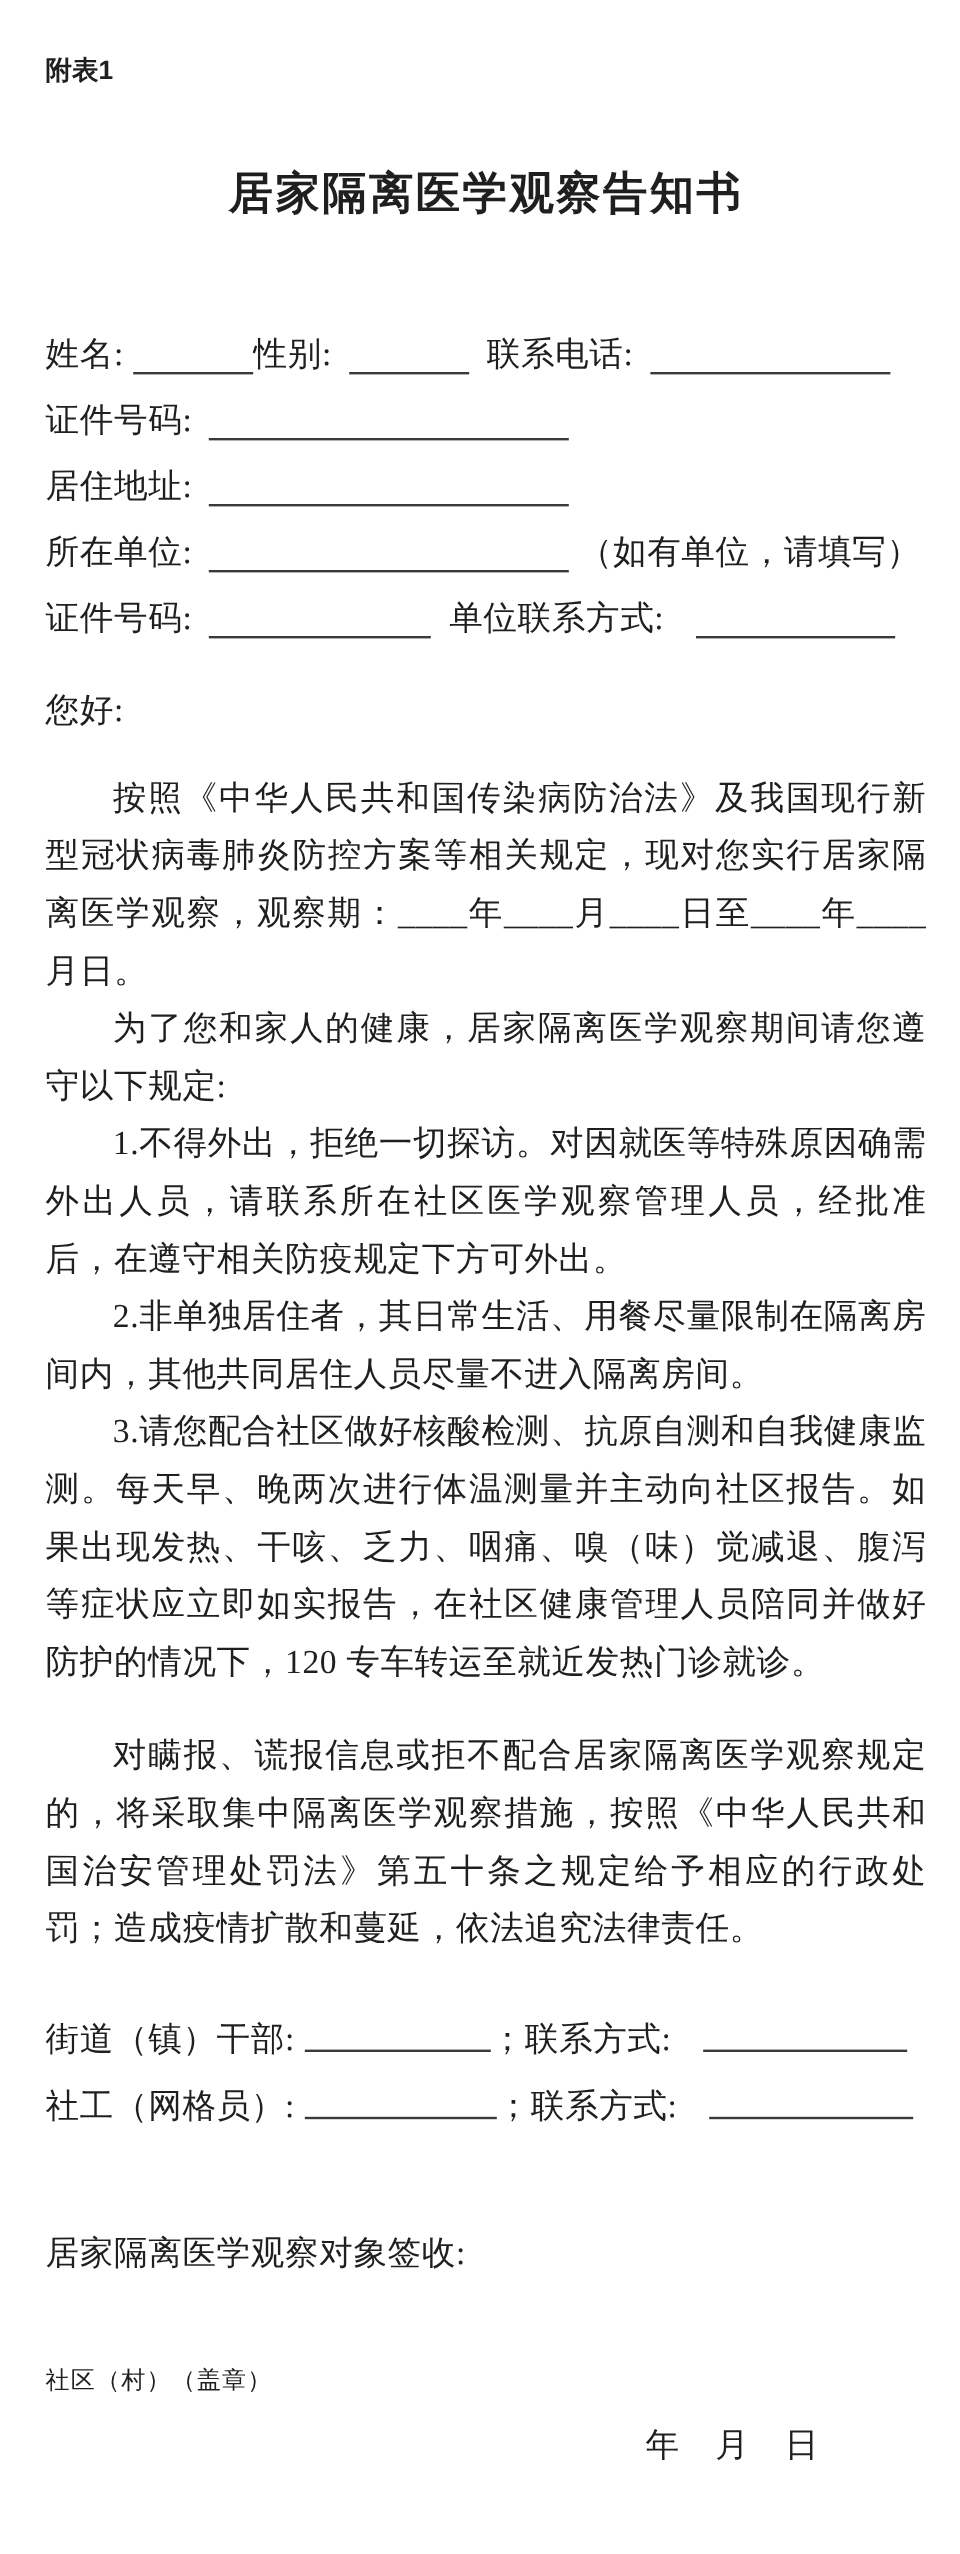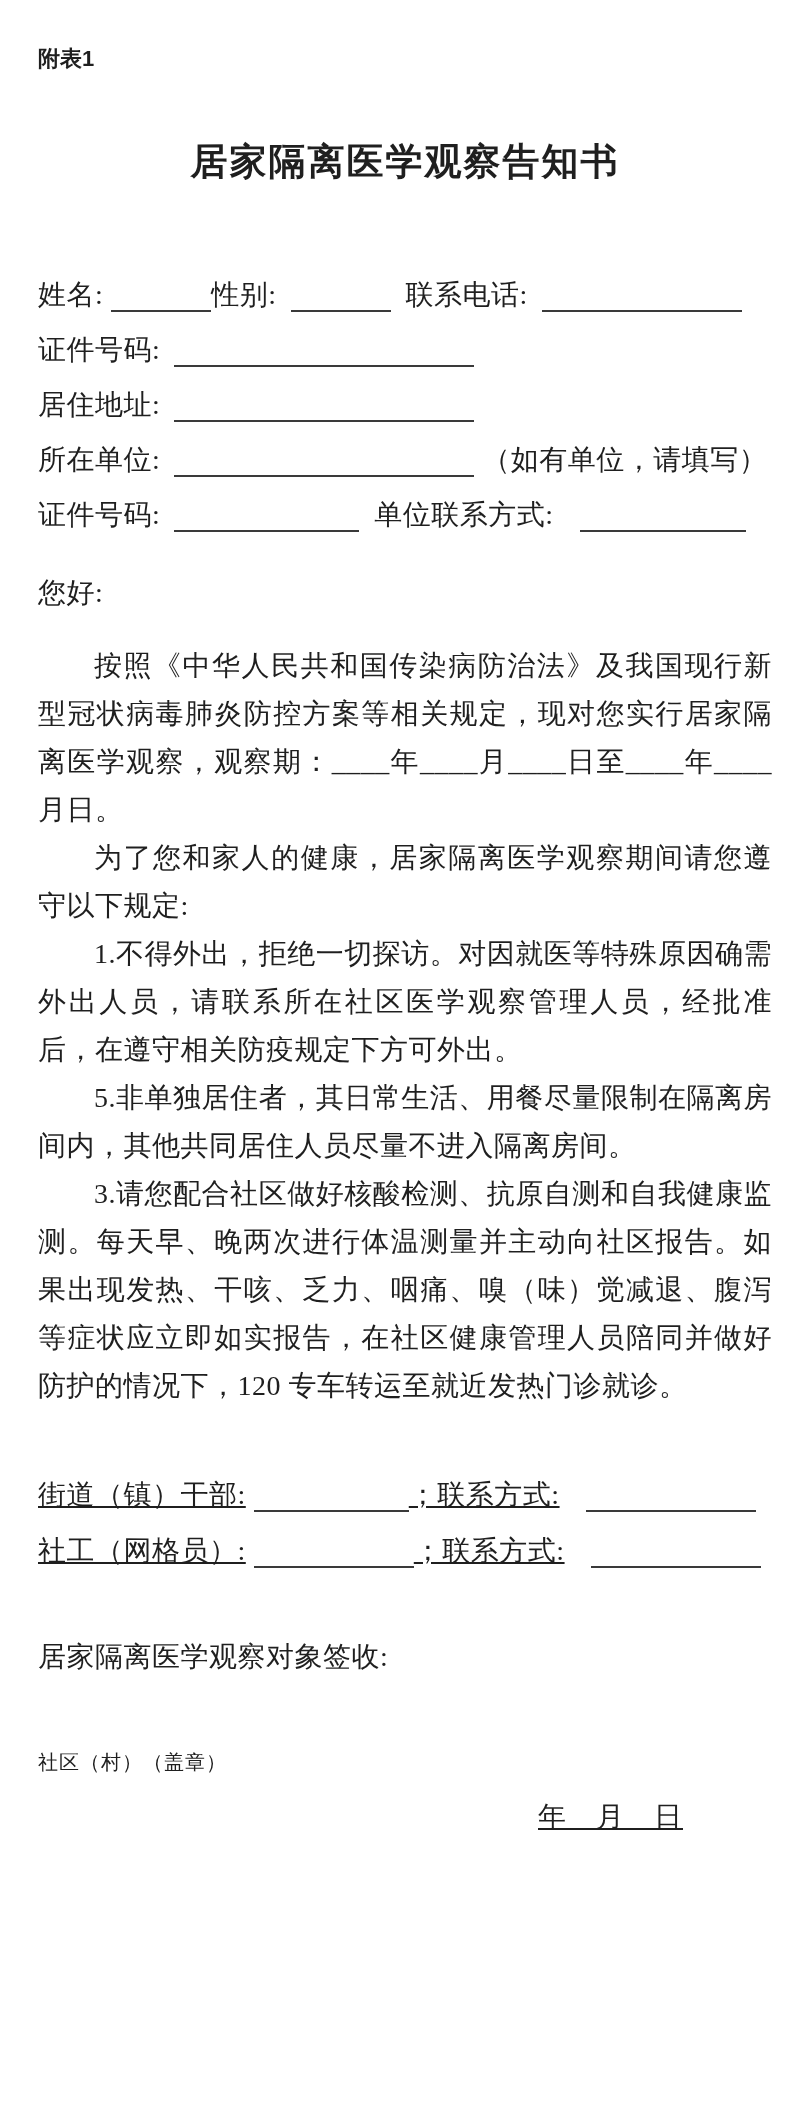--- a/index.html
+++ b/index.html
@@ -54,38 +54,37 @@
   .body-text { margin-top: 34px; }
   .body-text p {
     font-size: 28px;
     line-height: 48px;
     letter-spacing: 0.5px;
     text-align: justify;
     text-indent: 2em;
   }
   .para-gap { margin-top: 30px; }
   .contact-area { margin-top: 48px; font-size: 28px; letter-spacing: 0.5px; }
-  .contact-row { display: flex; align-items: flex-end; height: 56px; white-space: nowrap; text-decoration: underline; }
+  .contact-row { display: flex; align-items: flex-start; height: 56px; white-space: nowrap; }
   .sign-row { margin-top: 72px; font-size: 28px; line-height: 30px; letter-spacing: 0.5px; }
   .seal-row {
     margin-top: 74px;
     text-align: left;
     padding-right: 39px;
     font-size: 20px;
     line-height: 32px;
     letter-spacing: 1px;
   }
   .date-row {
     margin-top: 24px;
     text-align: right;
     padding-right: 89px;
     font-size: 28px;
     line-height: 30px;
     letter-spacing: 1px;
-    text-decoration: underline;
   }
 </style>
 </head>
 <body>
 
 <div class="page">
 
   <div class="annex">附表1</div>
 
   <div class="title">居家隔离医学观察告知书</div>
@@ -119,22 +118,23 @@
       <span class="blank b165 ml26"></span>
     </div>
   </div>
 
   <div class="greeting">您好:</div>
 
   <div class="body-text">
     <p>按照《中华人民共和国传染病防治法》及我国现行新型冠状病毒肺炎防控方案等相关规定，现对您实行居家隔离医学观察，观察期：____年____月____日至____年____月日。</p>
     <p>为了您和家人的健康，居家隔离医学观察期间请您遵守以下规定:</p>
     <p>1.不得外出，拒绝一切探访。对因就医等特殊原因确需外出人员，请联系所在社区医学观察管理人员，经批准后，在遵守相关防疫规定下方可外出。</p>
-    <p>5.非单独居住者，其日常生活、用餐尽量限制在隔离房间内，其他共同居住人员尽量不进入隔离房间。</p>
+    <p>2.非单独居住者，其日常生活、用餐尽量限制在隔离房间内，其他共同居住人员尽量不进入隔离房间。</p>
     <p>3.请您配合社区做好核酸检测、抗原自测和自我健康监测。每天早、晚两次进行体温测量并主动向社区报告。如果出现发热、干咳、乏力、咽痛、嗅（味）觉减退、腹泻等症状应立即如实报告，在社区健康管理人员陪同并做好防护的情况下，120 专车转运至就近发热门诊就诊。</p>
+    <p class="para-gap">对瞒报、谎报信息或拒不配合居家隔离医学观察规定的，将采取集中隔离医学观察措施，按照《中华人民共和国治安管理处罚法》第五十条之规定给予相应的行政处罚；造成疫情扩散和蔓延，依法追究法律责任。</p>
   </div>
 
   <div class="contact-area">
     <div class="contact-row">
       <span class="lbl">街道（镇）干部:</span>
       <span class="blank b155 ml8"></span>
       <span class="lbl">；联系方式:</span>
       <span class="blank b170 ml26"></span>
     </div>
     <div class="contact-row">

